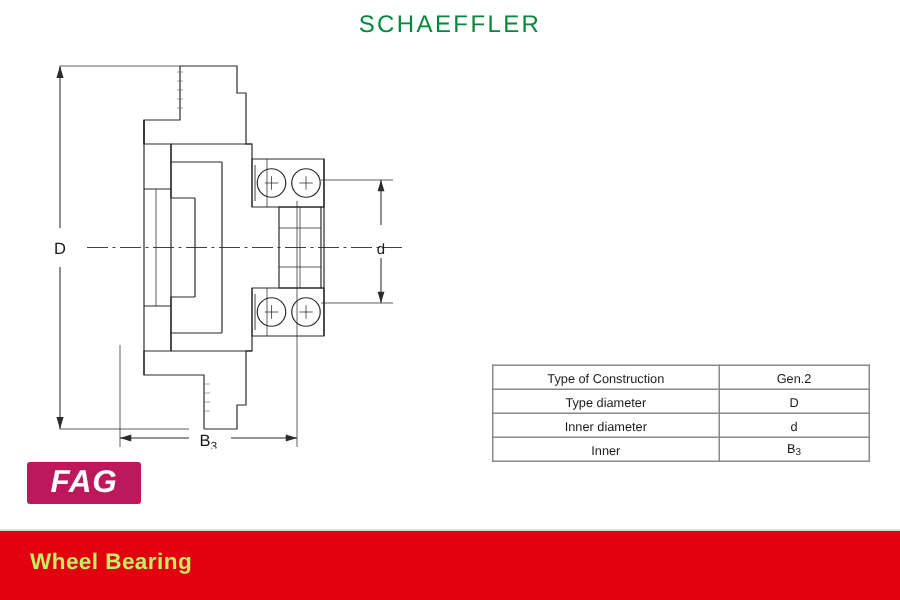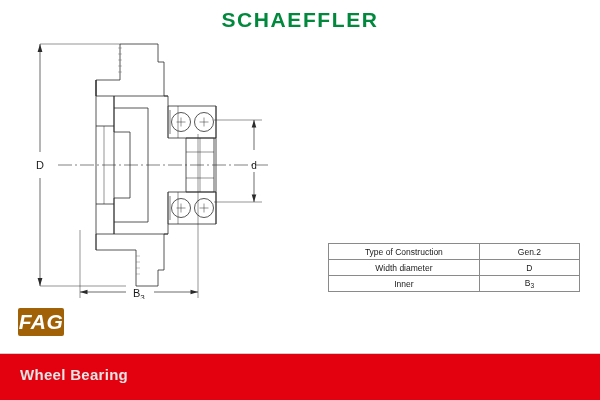--- a/index.html
+++ b/index.html
@@ -17,60 +17,60 @@
     background: #ffffff;
     overflow: hidden;
   }
   
   .brand {
     position: absolute;
     top: 8px;
     left: 0;
     width: 600px;
     text-align: center;
-    font-size: 21px;
-    font-weight: bold;
+    font-size: 16px;
+    font-weight: normal;
     letter-spacing: 1.6px;
     color: #00893d;
     font-family: "Liberation Sans", sans-serif;
   }
   
   .footer-bar {
     position: absolute;
     left: 0;
     bottom: 0;
     width: 600px;
     height: 46px;
     background: #e3000f;
   }
   .footer-title {
     position: absolute;
     left: 20px;
     top: 12px;
-    color: #e5e5e5;
+    color: #bef264;
     font-size: 15px;
     font-weight: bold;
     letter-spacing: 0.3px;
   }
   .footer-rule {
     position: absolute;
     left: 0;
     bottom: 46px;
     width: 600px;
     height: 1px;
     background: #cfcfcf;
   }
   
   .fag-logo {
     position: absolute;
     left: 18px;
     top: 308px;
-    width: 46px;
+    width: 76px;
     height: 28px;
-    background: #a16207;
+    background: #be185d;
     border-radius: 2px;
     color: #ffffff;
     font-size: 21px;
     font-weight: bold;
     font-style: italic;
     letter-spacing: 0.5px;
     line-height: 28px;
     text-align: center;
   }
   
@@ -237,22 +237,26 @@
     </svg>
   </div>
 
   <table class="spec-table">
     <tbody>
       <tr>
         <td class="label">Type of Construction</td>
         <td class="value">Gen.2</td>
       </tr>
       <tr>
-        <td class="label">Width diameter</td>
+        <td class="label">Type diameter</td>
         <td class="value">D</td>
+      </tr>
+      <tr>
+        <td class="label">Inner diameter</td>
+        <td class="value">d</td>
       </tr>
       <tr>
         <td class="label">Inner</td>
         <td class="value"><span>B</span><span class="sub">3</span></td>
       </tr>
     </tbody>
   </table>
 
   <div class="fag-logo">FAG</div>
 

